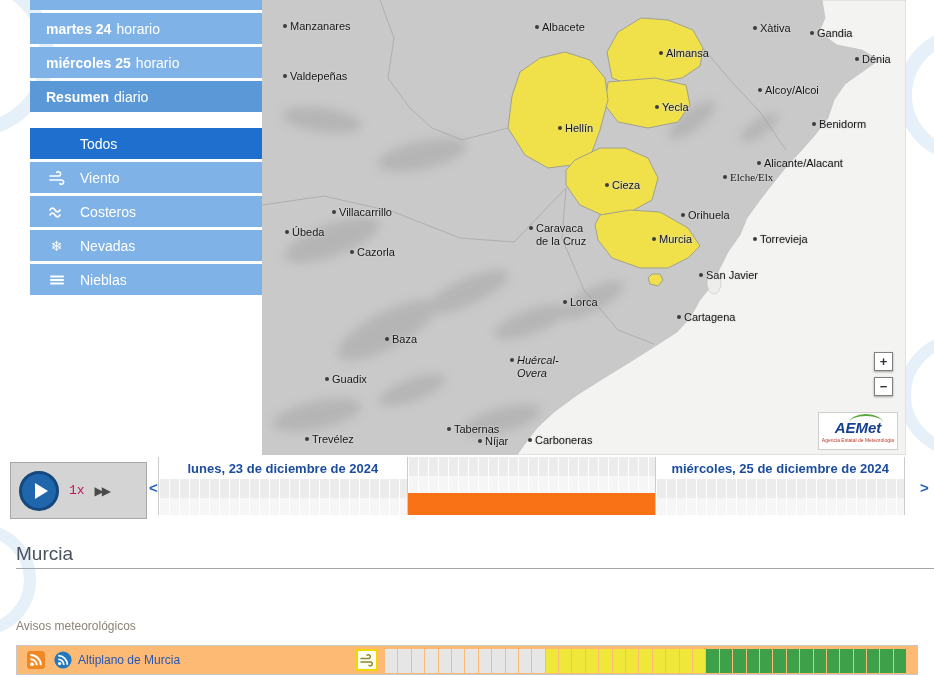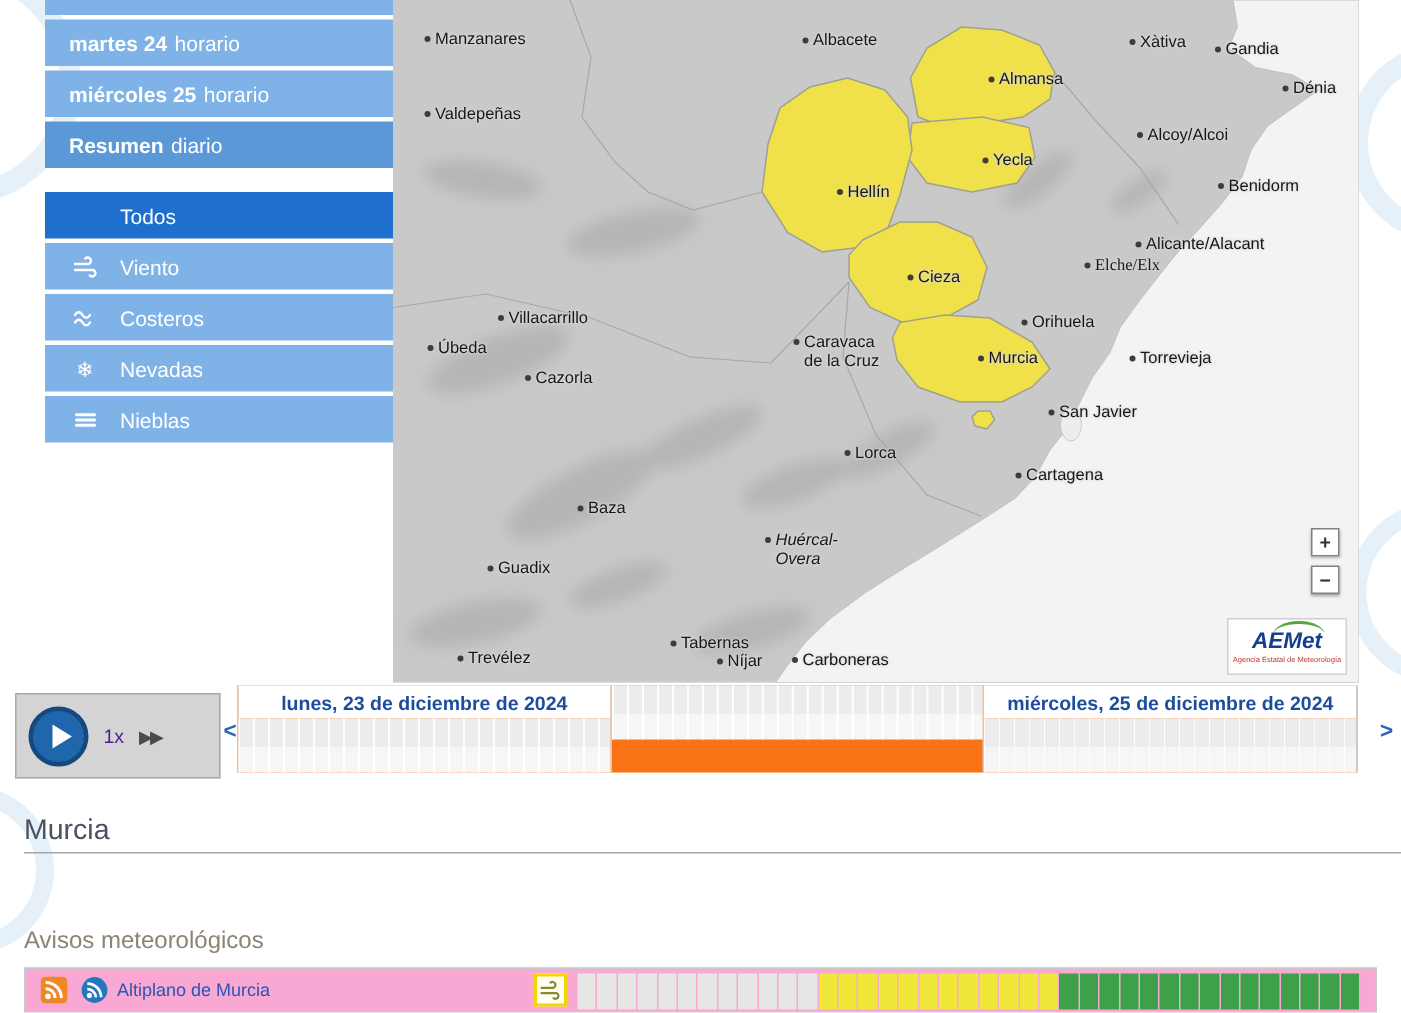--- a/index.html
+++ b/index.html
@@ -48,47 +48,47 @@
               border-top:2px solid #57a639; border-radius:50% 50% 0 0 / 100% 100% 0 0; }
   .logo-sub { font-size:5px; color:#c0392b; white-space:nowrap; margin-top:2px; }
 
   
   .player { position:absolute; left:10px; top:462px; width:137px; height:57px; background:#d4d4d4;
             border:1px solid #a8a8a8; display:flex; align-items:center; padding:0 8px; gap:10px; z-index:2; }
   .play-btn { width:40px; height:40px; border-radius:50%; background:#1f66ad; border:3px solid #15497e;
               display:flex; align-items:center; justify-content:center; cursor:pointer; flex:none; }
   .play-tri { width:0; height:0; border-left:13px solid #fff; border-top:8px solid transparent;
               border-bottom:8px solid transparent; margin-left:4px; }
-  .speed { font-size:13px; color:#4c1d95; cursor:pointer; }
+  .speed { font-size:13px; color:#be185d; cursor:pointer;font-family:Liberation Mono, monospace; }
   .ff { font-size:12px; color:#4a4a4a; letter-spacing:-2px; cursor:pointer; }
 
   .tl-prev, .tl-next { position:absolute; top:479px; font-size:15px; font-weight:bold; color:#2a62b8;
                        cursor:pointer; z-index:2; }
   .tl-prev { left:149px; }
   .tl-next { left:920px; }
   .timeline { position:absolute; left:158px; top:457px; width:747px; height:58px; display:flex;
               background:#f97316; z-index:1; }
   .tl-col { flex:1; border-right:1px solid #ccc; }
   .tl-col:first-child { border-left:1px solid #ccc; }
   .tl-head { height:22px; display:flex; align-items:center; justify-content:center; color:#1b4c9e;
              font-size:13px; font-weight:bold; background:#fff; cursor:pointer; white-space:nowrap; }
   .tl-body { height:36px;
              background-image:repeating-linear-gradient(90deg, rgba(255,255,255,.95) 0 1px, transparent 1px 10px),
                               linear-gradient(#ececec 0 19px, #f6f6f6 19px 36px); }
 
   
   .region-title { position:absolute; left:16px; top:543px; font-size:19px; font-weight:normal;
                   color:#49525e; z-index:2; }
   .region-rule { position:absolute; left:16px; top:568px; width:918px; border-top:1px solid #a5a5a5; z-index:2; }
-  .warn-title { position:absolute; left:16px; top:619px; font-size:16px; font-weight:normal;
+  .warn-title { position:absolute; left:16px; top:619px; font-size:12px; font-weight:normal;
                 color:#8d8375; z-index:2; }
 
   
   .warn-table { position:absolute; left:16px; top:645px; width:902px; height:30px; border:1px solid #c9c9c9;
-                background:#f9a8d4; z-index:2; }
+                background:#fdba74; z-index:2; }
   .rss { position:absolute; top:5px; width:18px; height:18px; display:inline-flex; cursor:pointer; }
   .rss.orange { left:10px; }
   .rss.blue { left:37px; }
   .zone-link { position:absolute; left:61px; top:7px; font-size:12px; color:#2856b4;
                text-decoration:none; cursor:pointer; }
   .wind-box { position:absolute; left:339px; top:3px; width:22px; height:22px; background:#fffef4;
               border:2px solid #f1d600; display:flex; align-items:center; justify-content:center; }
   .segments { position:absolute; left:368px; top:3px; height:24px; display:flex; gap:1px; }
   .seg { width:12.4px; height:24px; flex:none; }
   .seg-gray { background:#e6e6e6; }

